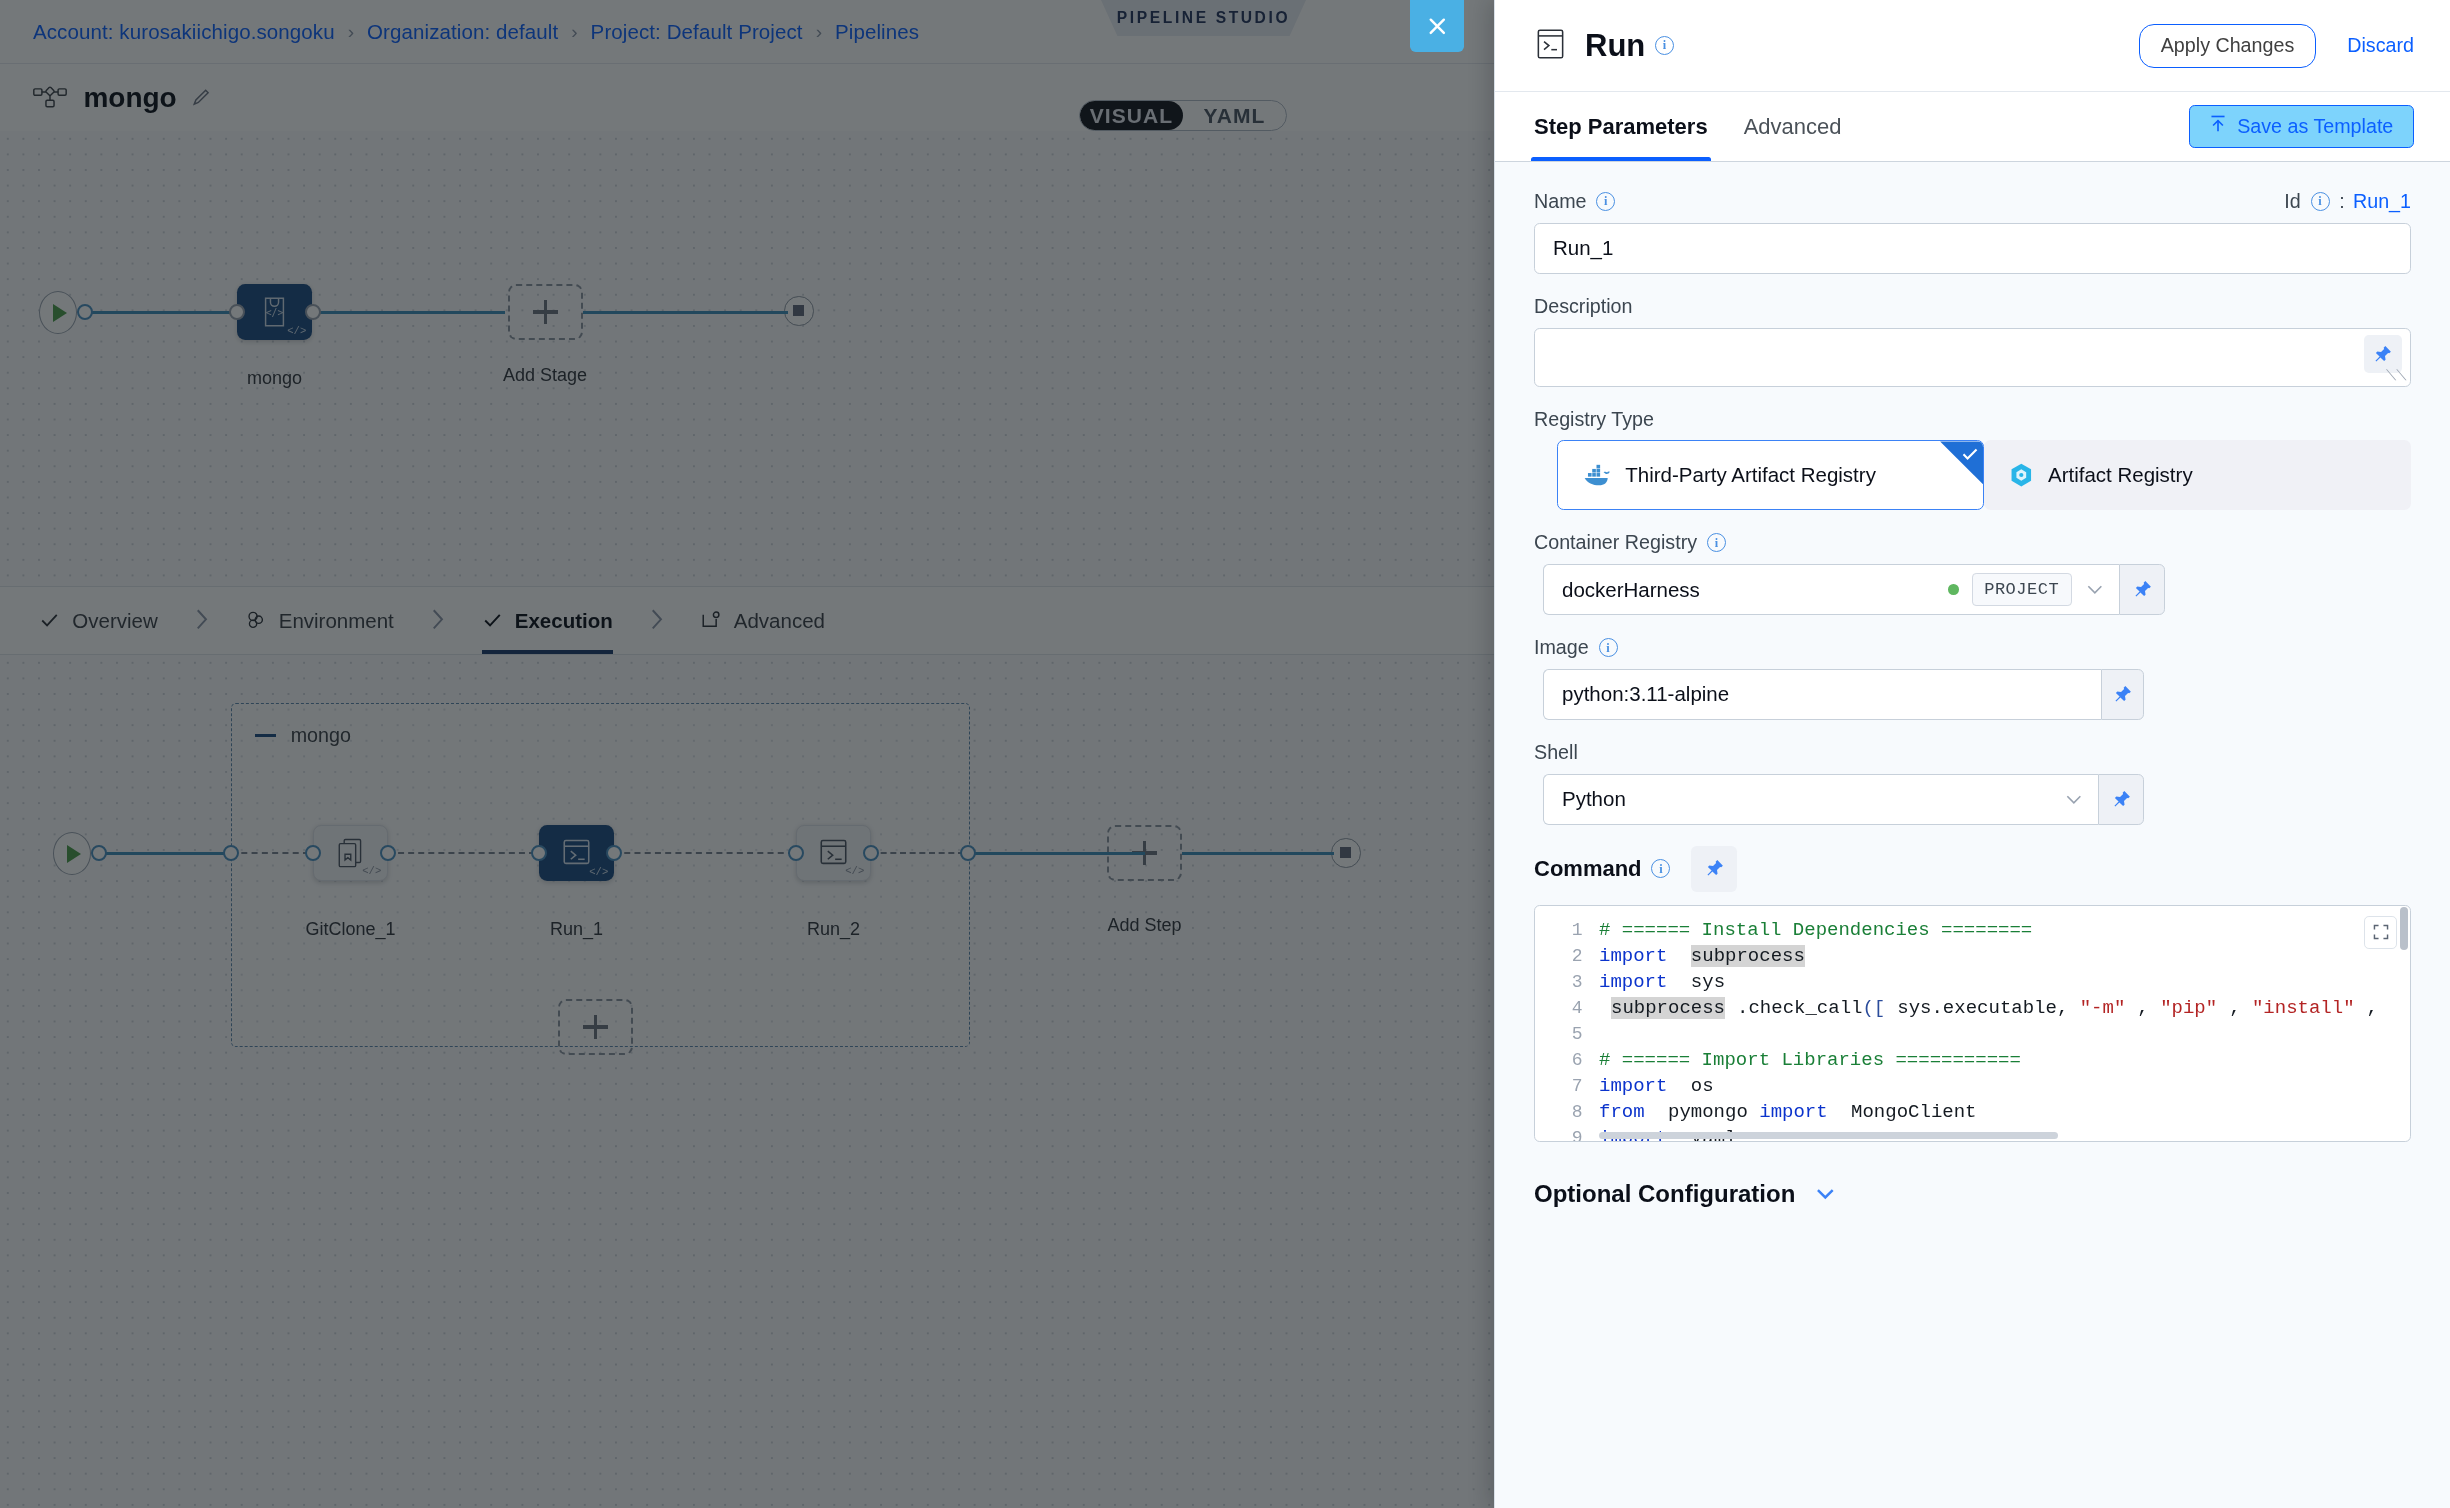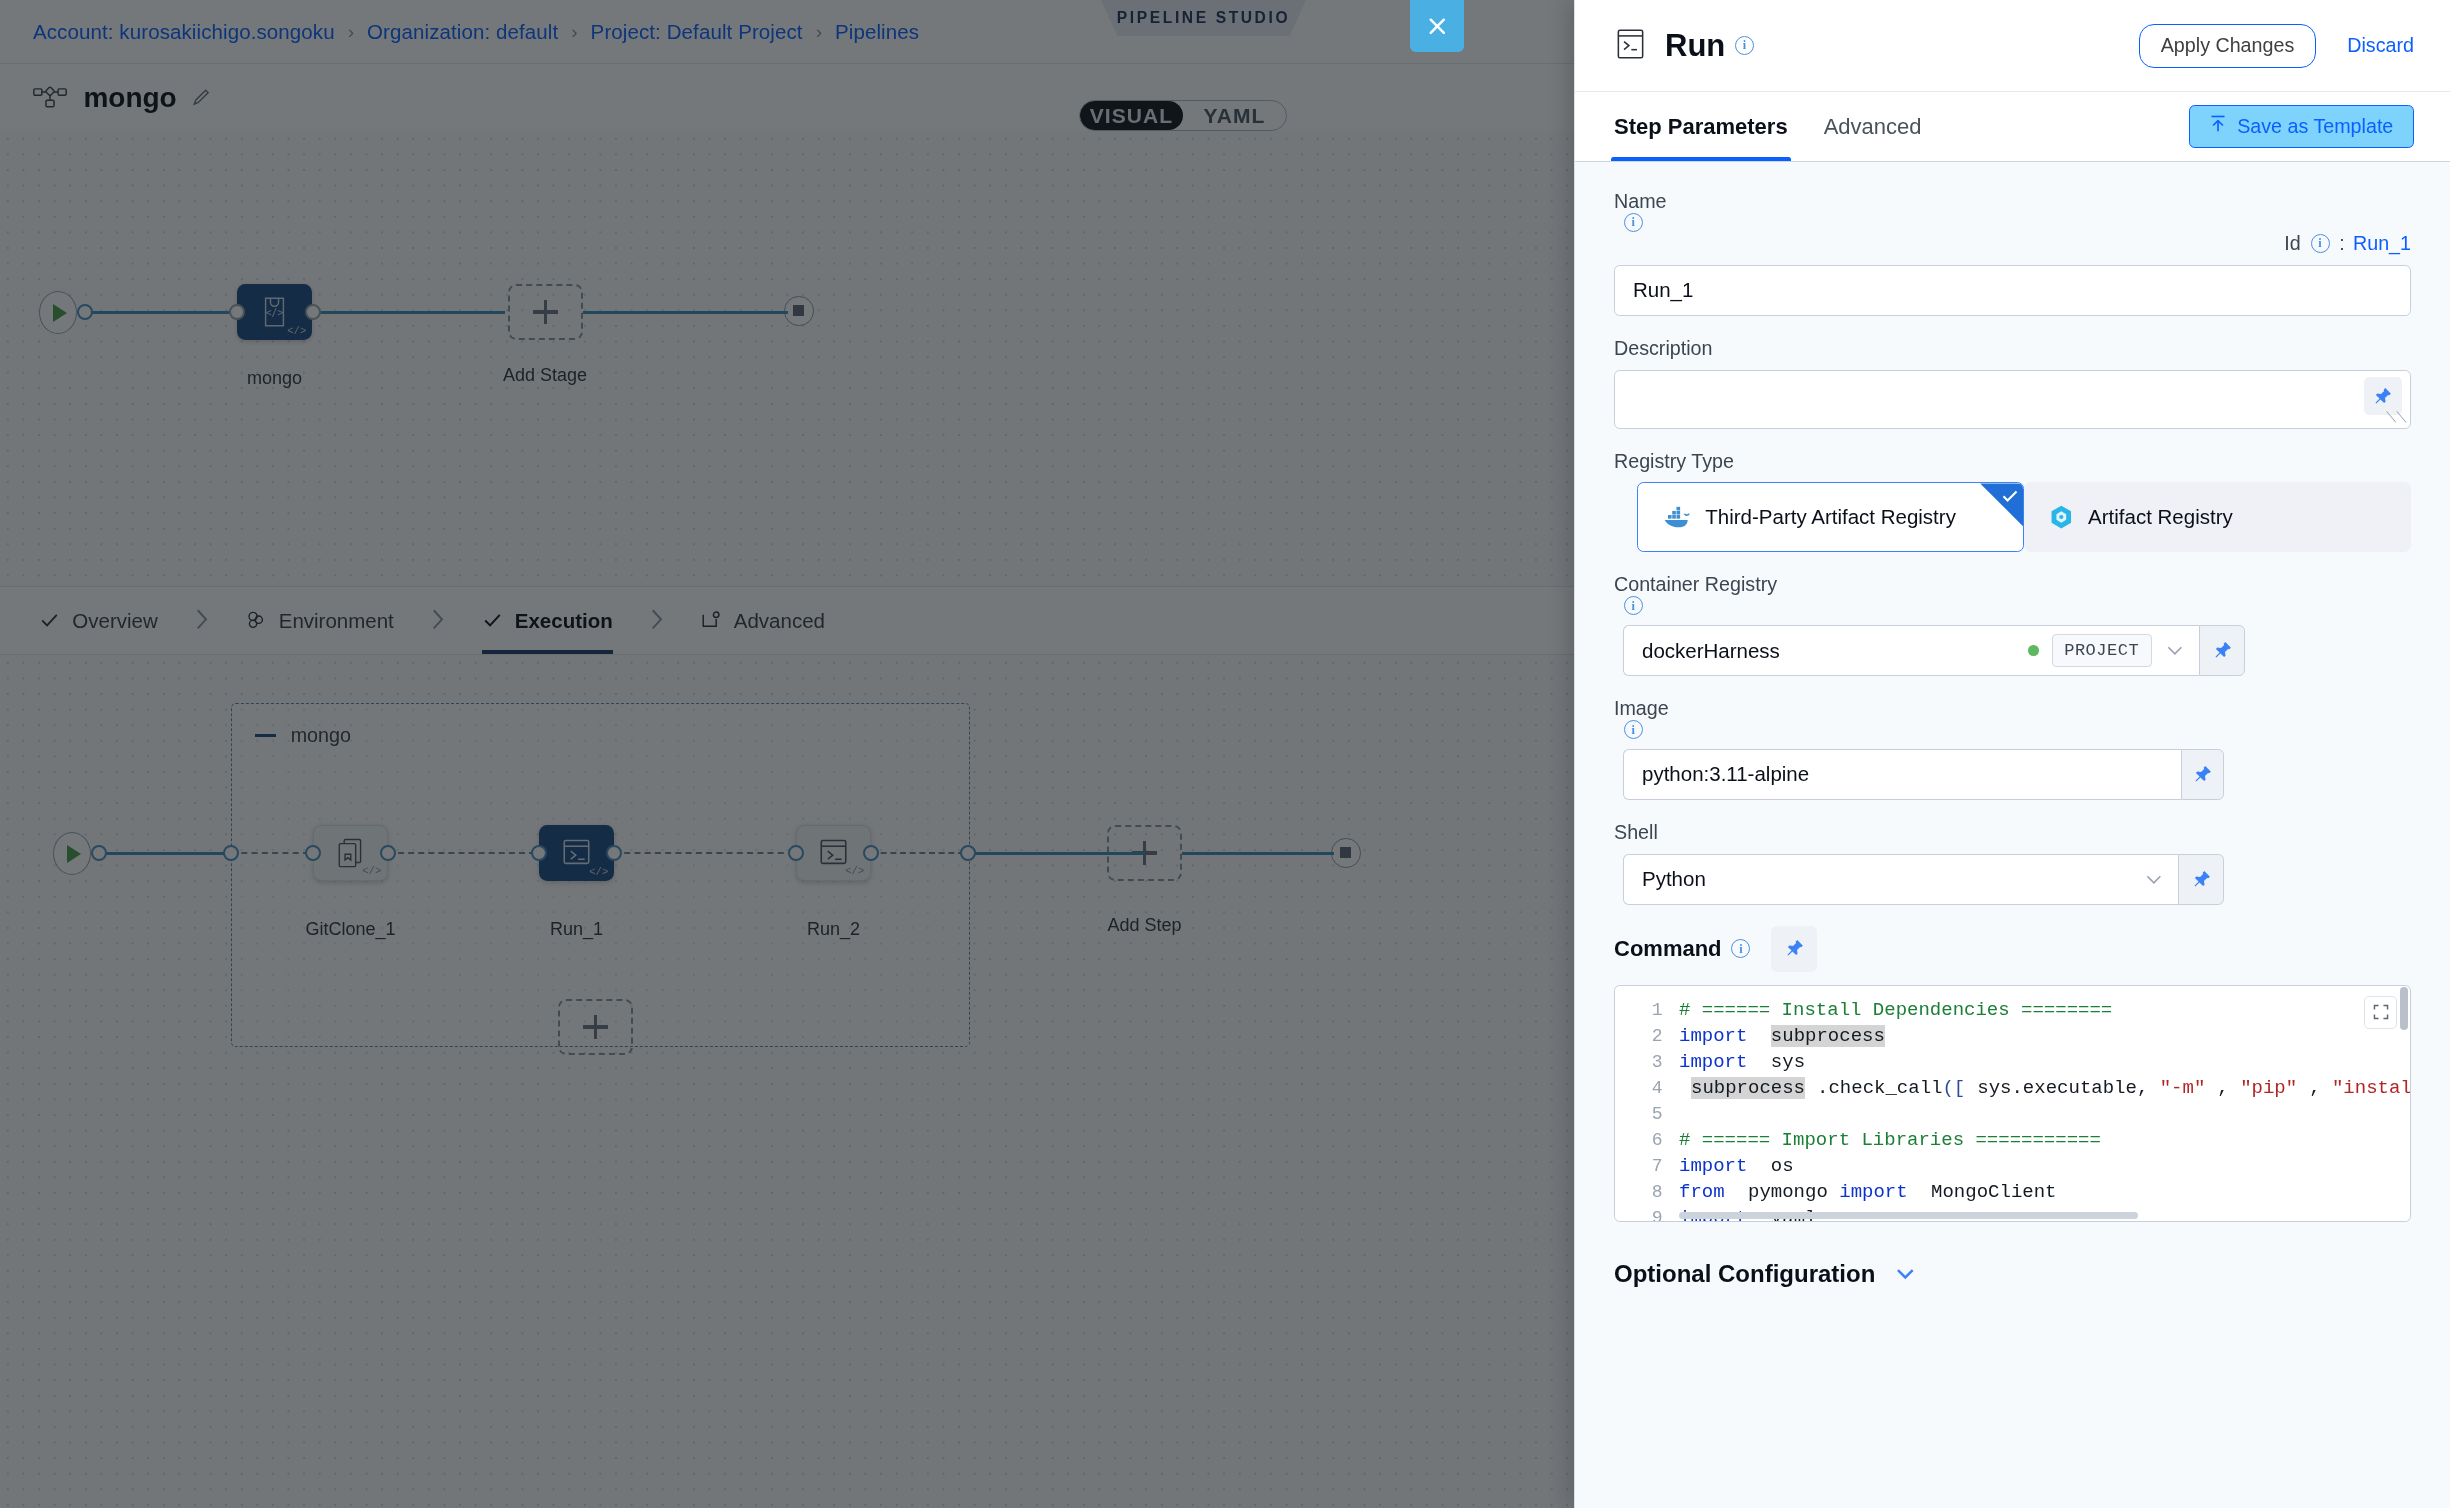--- a/index.html
+++ b/index.html
@@ -194,21 +194,21 @@
   .exec-tab .tico { margin-right: 12.3px; display: flex; }
   .exec-tab.active { font-weight: 700; color: #0b0f19; }
   .exec-tab.active:after {
     content: ""; position: absolute; left: 0; right: 0; bottom: 0;
     height: 4.1px; background: #1b3a6b;
   }
   .tab-chev { margin: 0 34px; color: #8a94a6; }
 
   
   .drawer {
-    position: absolute; top: 0; right: 0; width: 876px; height: 1508px;
+    position: absolute; top: 0; right: 0; width: 956px; height: 1508px;
     background: #f7fafd; z-index: 60;
     box-shadow: -4.9px 0 21px rgba(16,22,26,0.22);
     border-left: 0.8px solid #d9e0e8;
     display: flex; flex-direction: column;
   }
   .drawer-header {
     height: 92px; flex: 0 0 92px;
     display: flex; align-items: center; padding: 0 36px 0 39px;
     background: #ffffff; border-bottom: 0.8px solid #e3e8ee;
   }
@@ -255,21 +255,21 @@
     background: #7dd3fc; color: #0b5fff; font-size: 19.7px;
     display: flex; align-items: center; gap: 9.8px; cursor: pointer;
   }
 
   .drawer-body {
     flex: 1; overflow: hidden; padding: 28px 39px 0 39px;
     background: #f7fafd;
   }
 
   .field { margin-bottom: 21px; }
-  .f-label-row { display: flex; align-items: flex-start; margin-bottom: 9.8px; flex-direction: column; }
+  .f-label-row { display: flex; align-items: center; margin-bottom: 9.8px; }
   .f-label { font-size: 19.7px; color: #3c4650; }
   .id-right { margin-left: auto; display: flex; align-items: center; font-size: 19.7px; color: #3c4650; }
   .id-val { color: #0b5fff; margin-left: 8.2px; }
 
   .txt-input {
     width: 100%; height: 51px;
     border: 0.8px solid #c7d0da; border-radius: 5.7px; background: #fff;
     font-size: 20.5px; color: #0b0f19; padding: 0 18px;
     display: flex; align-items: center;
     font-family: "Liberation Sans", sans-serif;

